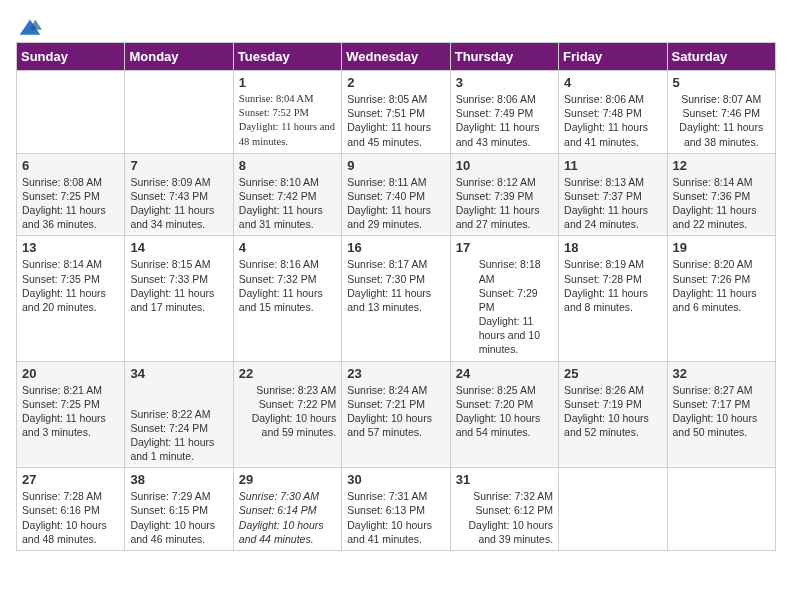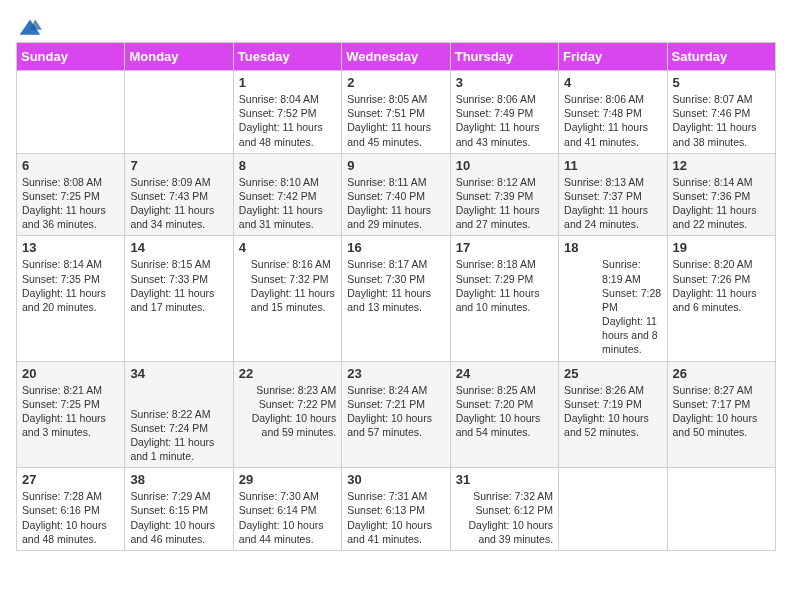--- a/index.html
+++ b/index.html
@@ -48,21 +48,21 @@
     .location-title {
       font-size: 15px;
       color: #555;
     }
     table {
       width: 100%;
       border-collapse: collapse;
       table-layout: fixed;
     }
     thead tr th {
-      background: #d946ef;
+      background: #701a75;
       color: #fff;
       font-size: 13px;
       font-weight: bold;
       padding: 6px 4px;
       border: 1px solid #ccc;
       text-align: left;
     }
     tbody tr td {
       border: 1px solid #d0d0d0;
       vertical-align: top;
@@ -122,21 +122,21 @@
         <th>Friday</th>
         <th>Saturday</th>
       </tr>
   </thead>
   <tbody id="calendar-body">
   <tr>
         <td></td>
         <td></td>
         <td>
           <span class="day-num">1</span>
-          <div class="cell-text" style="white-space: pre-line;">Sunrise: 8:04 AM
+          <div class="cell-text" style="white-space: pre-line; font-family: Liberation Serif, serif;">Sunrise: 8:04 AM
 Sunset: 7:52 PM
 Daylight: 11 hours and 48 minutes.</div>
         </td>
         <td>
           <span class="day-num">2</span>
           <div class="cell-text" style="white-space: pre-line;">Sunrise: 8:05 AM
 Sunset: 7:51 PM
 Daylight: 11 hours and 45 minutes.</div>
         </td>
         <td>
@@ -146,21 +146,21 @@
 Daylight: 11 hours and 43 minutes.</div>
         </td>
         <td>
           <span class="day-num">4</span>
           <div class="cell-text" style="white-space: pre-line;">Sunrise: 8:06 AM
 Sunset: 7:48 PM
 Daylight: 11 hours and 41 minutes.</div>
         </td>
         <td>
           <span class="day-num">5</span>
-          <div class="cell-text" style="white-space: pre-line;">Sunrise: 8:07 AM
+          <div class="cell-text" style="white-space: pre-line; text-align: center;">Sunrise: 8:07 AM
 Sunset: 7:46 PM
 Daylight: 11 hours and 38 minutes.</div>
         </td>
       </tr>
       <tr>
         <td>
           <span class="day-num">6</span>
           <div class="cell-text" style="white-space: pre-line;">Sunrise: 8:08 AM
 Sunset: 7:25 PM
 Daylight: 11 hours and 36 minutes.</div>
@@ -210,39 +210,39 @@
 Daylight: 11 hours and 20 minutes.</div>
         </td>
         <td>
           <span class="day-num">14</span>
           <div class="cell-text" style="white-space: pre-line;">Sunrise: 8:15 AM
 Sunset: 7:33 PM
 Daylight: 11 hours and 17 minutes.</div>
         </td>
         <td>
           <span class="day-num">4</span>
-          <div class="cell-text" style="white-space: pre-line; margin-left: 12px;">Sunrise: 8:16 AM
+          <div class="cell-text" style="white-space: pre-line;">Sunrise: 8:16 AM
 Sunset: 7:32 PM
 Daylight: 11 hours and 15 minutes.</div>
         </td>
         <td>
           <span class="day-num">16</span>
           <div class="cell-text" style="white-space: pre-line;">Sunrise: 8:17 AM
 Sunset: 7:30 PM
 Daylight: 11 hours and 13 minutes.</div>
         </td>
         <td>
           <span class="day-num">17</span>
-          <div class="cell-text" style="white-space: pre-line;">Sunrise: 8:18 AM
+          <div class="cell-text" style="white-space: pre-line; margin-left: 23px;">Sunrise: 8:18 AM
 Sunset: 7:29 PM
 Daylight: 11 hours and 10 minutes.</div>
         </td>
         <td>
           <span class="day-num">18</span>
-          <div class="cell-text" style="white-space: pre-line; margin-left: 38px;">Sunrise: 8:19 AM
+          <div class="cell-text" style="white-space: pre-line;">Sunrise: 8:19 AM
 Sunset: 7:28 PM
 Daylight: 11 hours and 8 minutes.</div>
         </td>
         <td>
           <span class="day-num">19</span>
           <div class="cell-text" style="white-space: pre-line;">Sunrise: 8:20 AM
 Sunset: 7:26 PM
 Daylight: 11 hours and 6 minutes.</div>
         </td>
       </tr>
@@ -277,42 +277,42 @@
 Sunset: 7:20 PM
 Daylight: 10 hours and 54 minutes.</div>
         </td>
         <td>
           <span class="day-num">25</span>
           <div class="cell-text" style="white-space: pre-line;">Sunrise: 8:26 AM
 Sunset: 7:19 PM
 Daylight: 10 hours and 52 minutes.</div>
         </td>
         <td>
-          <span class="day-num">26</span>
+          <span class="day-num">32</span>
           <div class="cell-text" style="white-space: pre-line;">Sunrise: 8:27 AM
 Sunset: 7:17 PM
 Daylight: 10 hours and 50 minutes.</div>
         </td>
       </tr>
       <tr>
         <td>
           <span class="day-num">27</span>
           <div class="cell-text" style="white-space: pre-line;">Sunrise: 7:28 AM
 Sunset: 6:16 PM
 Daylight: 10 hours and 48 minutes.</div>
         </td>
         <td>
           <span class="day-num">38</span>
           <div class="cell-text" style="white-space: pre-line;">Sunrise: 7:29 AM
 Sunset: 6:15 PM
 Daylight: 10 hours and 46 minutes.</div>
         </td>
         <td>
           <span class="day-num">29</span>
-          <div class="cell-text" style="white-space: pre-line;">Sunrise: 7:30 AM
+          <div class="cell-text" style="white-space: pre-line; font-style: italic;">Sunrise: 7:30 AM
 Sunset: 6:14 PM
 Daylight: 10 hours and 44 minutes.</div>
         </td>
         <td>
           <span class="day-num">30</span>
           <div class="cell-text" style="white-space: pre-line;">Sunrise: 7:31 AM
 Sunset: 6:13 PM
 Daylight: 10 hours and 41 minutes.</div>
         </td>
         <td>

